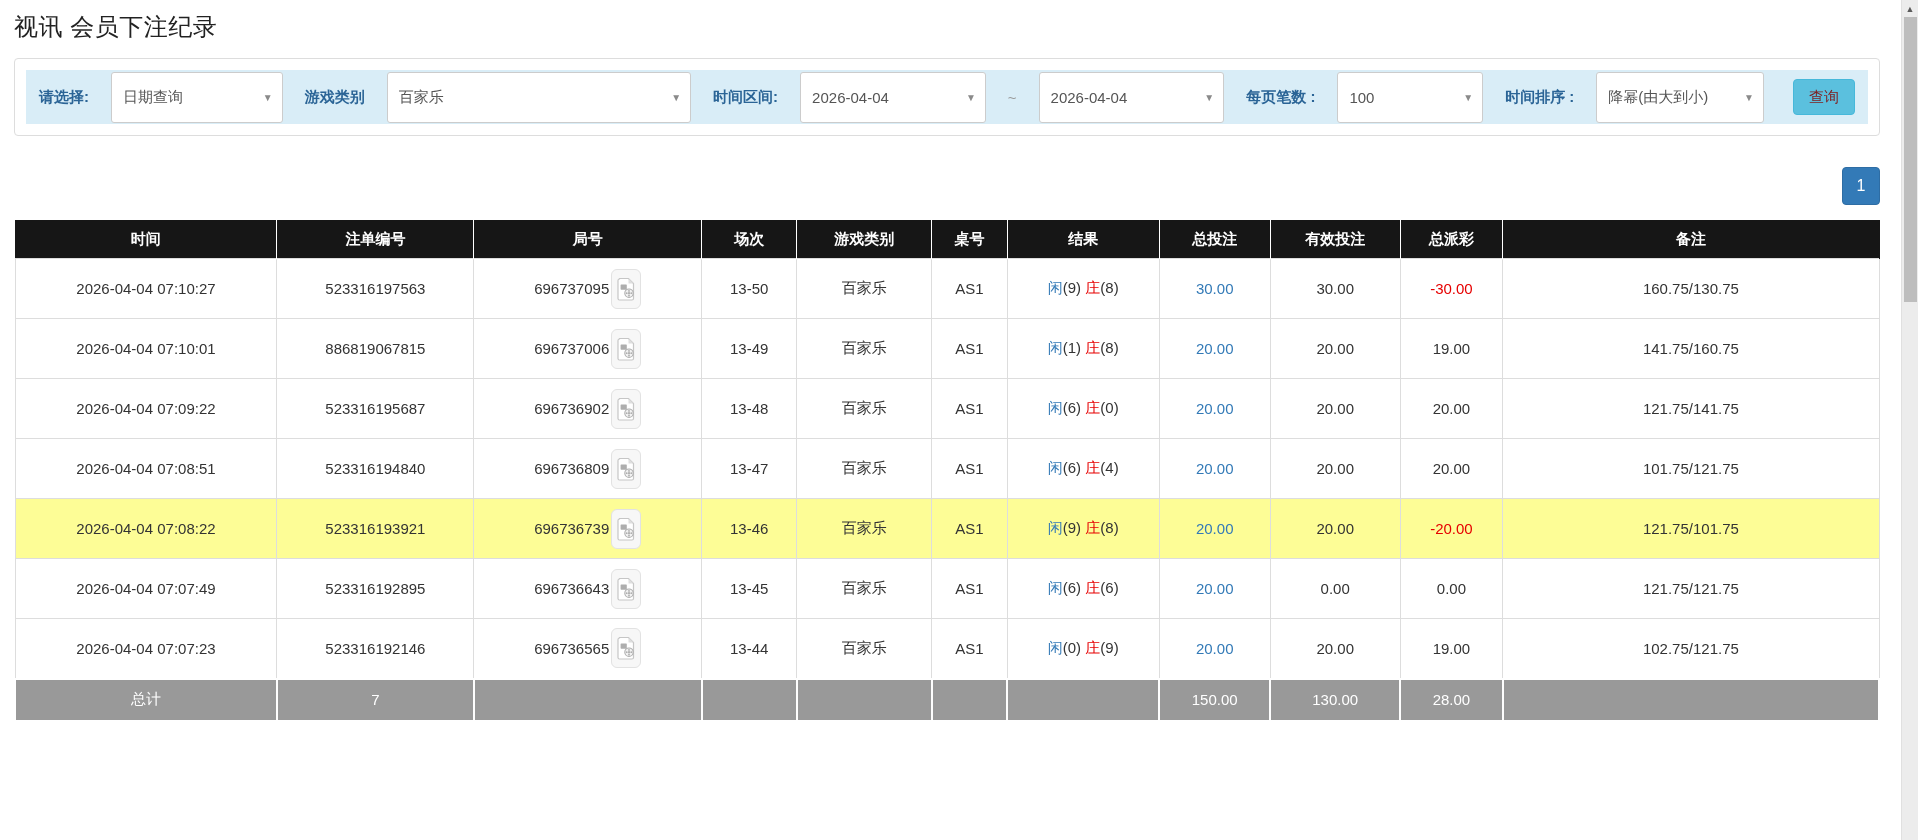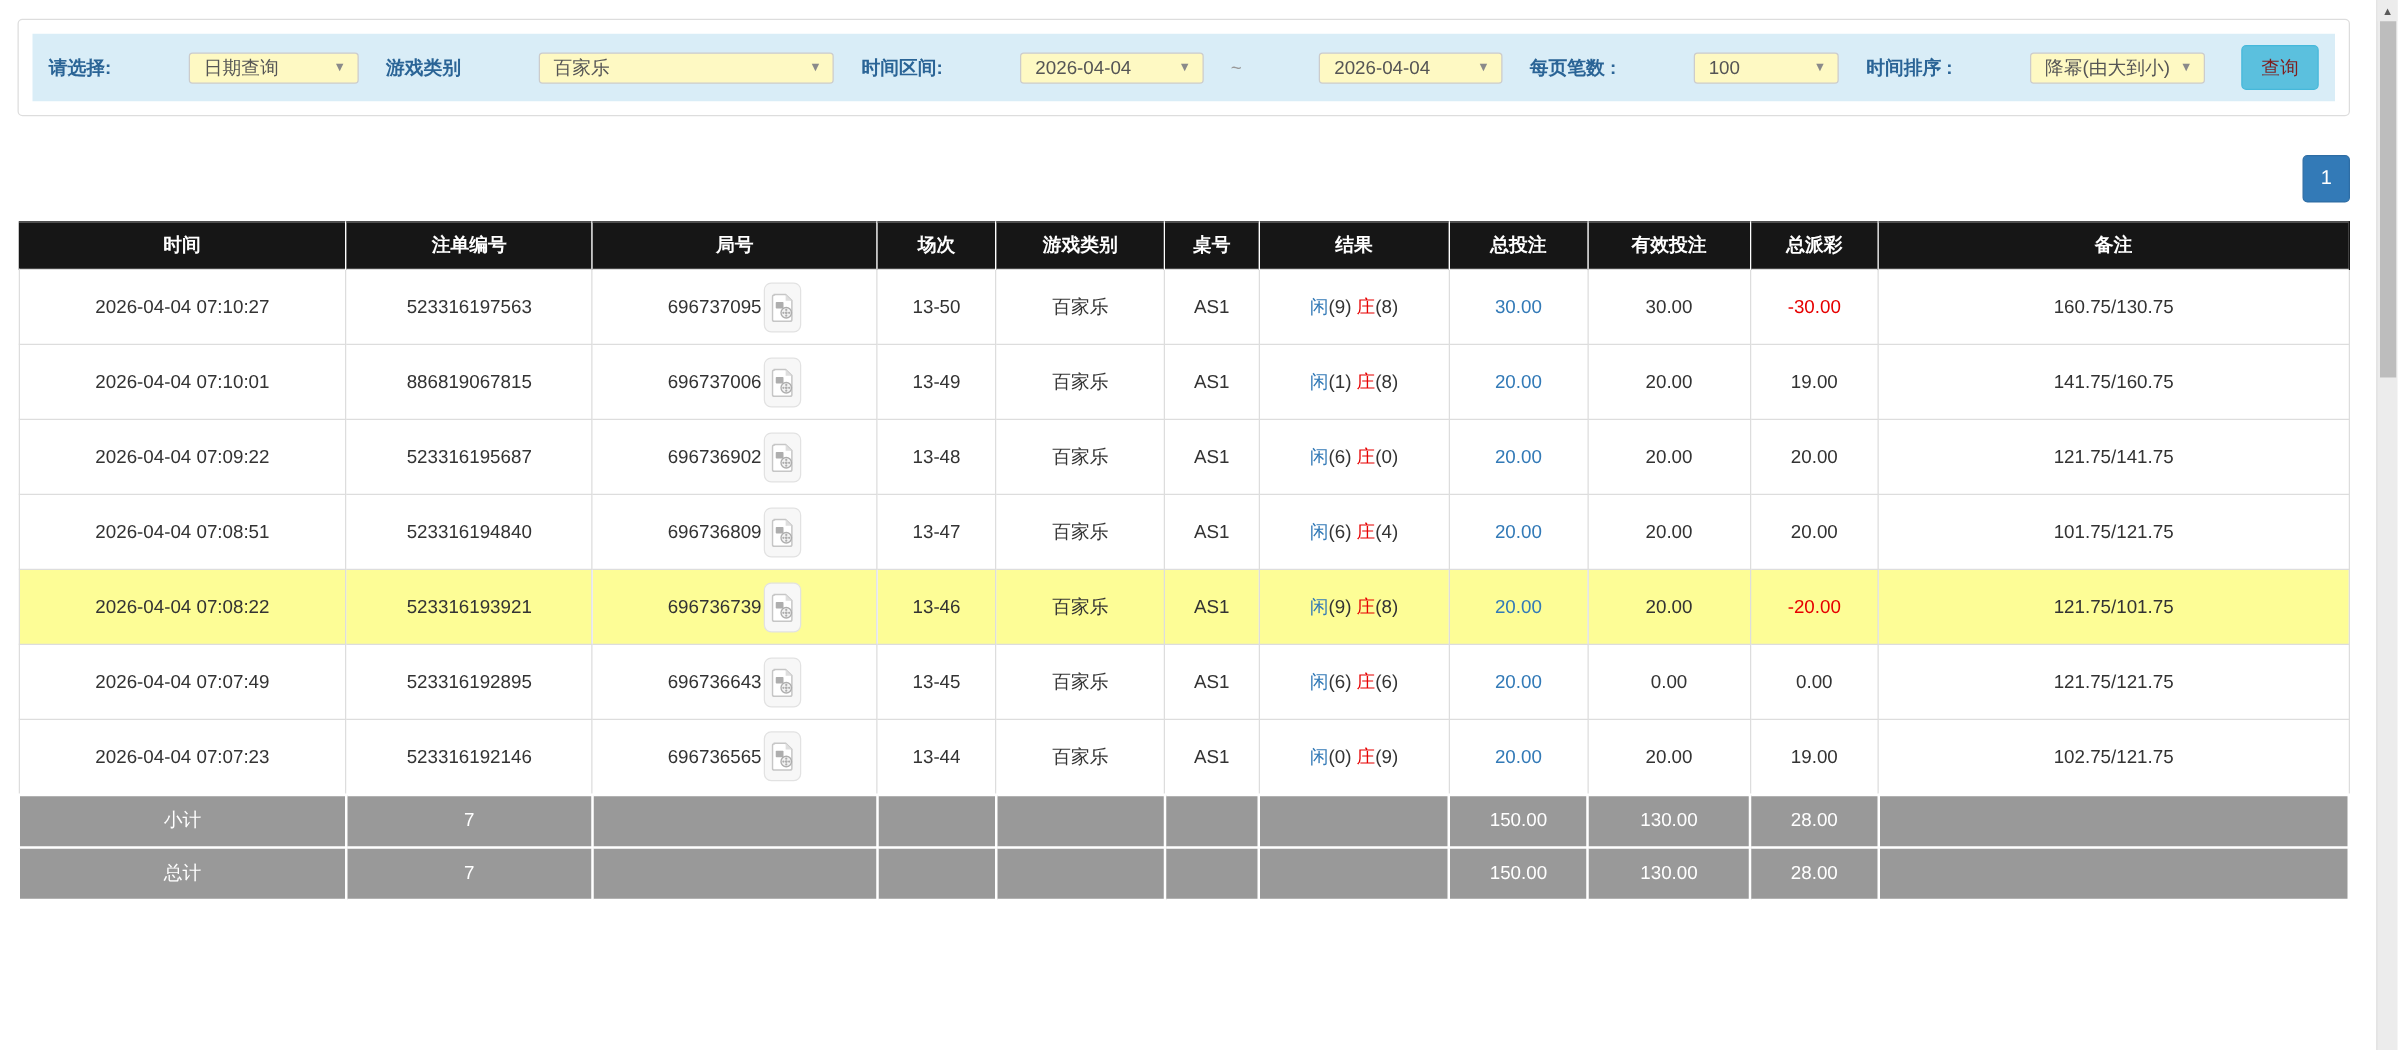--- a/index.html
+++ b/index.html
@@ -10,21 +10,21 @@
   }
   .content { position:absolute; left:14px; top:0; width:1866px; }
 
   .page-title { margin-top:11px; font-size:24px; color:#222; letter-spacing:0.5px; }
 
   
   .filter-panel { margin-top:15px; border:1px solid #ddd; border-radius:4px; padding:11px; background:#fff; }
   .filter-bar { background:#d9edf7; height:54px; display:flex; align-items:center; padding:0 13px; gap:22px; font-size:15px; white-space:nowrap; }
   .flabel { color:#2a6496; font-weight:bold; }
   .fsep { color:#999; }
-  .select { background:#fef9c3; border:1px solid #ccc; border-radius:3px; height:25px; display:flex; align-items:center; justify-content:space-between; padding:0 9px 0 11px; color:#555; cursor:pointer;margin-left:40px; }
+  .select { background:#ffffff; border:1px solid #ccc; border-radius:3px; height:51px; display:flex; align-items:center; justify-content:space-between; padding:0 9px 0 11px; color:#555; cursor:pointer; }
   .select .arrow { color:#8a8a8a; font-size:10px; margin-left:8px; flex:none; }
   .w-mode { width:172px; } .w-game { width:305px; } .w-date { width:186px; }
   .w-size { width:146px; } .w-sort { width:168px; }
   .query-btn { background:#5bc0de; color:#7f1d1d; border:1px solid #46b8da; border-radius:4px; height:36px; min-width:62px; font-size:15px; margin-left:7px; cursor:pointer; font-family:inherit; }
 
   
   .summary-bar { margin-top:21px; background:#dff0d8; height:43px; display:flex; align-items:center; justify-content:space-between; padding:0 16px; font-size:15px; }
   .sum-left { color:#3c763d; }
   .sum-right { color:#f00; }
 
@@ -49,20 +49,21 @@
   
   .scrollbar { position:absolute; right:0; top:0; width:17px; height:840px; background:#ececec; border-left:1px solid #e0e0e0; }
   .scroll-up { height:17px; display:flex; align-items:center; justify-content:center; color:#5a5a5a; font-size:9px; background:#ececec; }
   .scroll-thumb { position:absolute; top:17px; left:2px; width:13px; height:285px; background:#bdbdbd; }
 </style>
 </head>
 <body>
 
 <div class="content">
 
+  <div class="page-title">视讯 会员下注纪录</div>
 
   <div class="filter-panel">
     <div class="filter-bar">
       <span class="flabel">请选择:</span>
       <div class="select w-mode">
         <span>日期查询</span>
         <span class="arrow">▼</span>
       </div>
 
       <span class="flabel">游戏类别</span>
@@ -339,33 +340,20 @@
           <td>AS1</td>
           <td><span class="blue">闲</span><span>(0)</span> <span class="res-banker">庄</span><span>(9)</span></td>
           <td class="blue">20.00</td>
           <td>20.00</td>
           <td>19.00</td>
           <td>102.75/121.75</td>
         </tr>
       </tbody>
     <tfoot>
         <tr>
-          <td>小计</td>
-          <td>7</td>
-          <td></td>
-          <td></td>
-          <td></td>
-          <td></td>
-          <td></td>
-          <td>150.00</td>
-          <td>130.00</td>
-          <td>28.00</td>
-          <td></td>
-        </tr>
-        <tr>
           <td>总计</td>
           <td>7</td>
           <td></td>
           <td></td>
           <td></td>
           <td></td>
           <td></td>
           <td>150.00</td>
           <td>130.00</td>
           <td>28.00</td>

